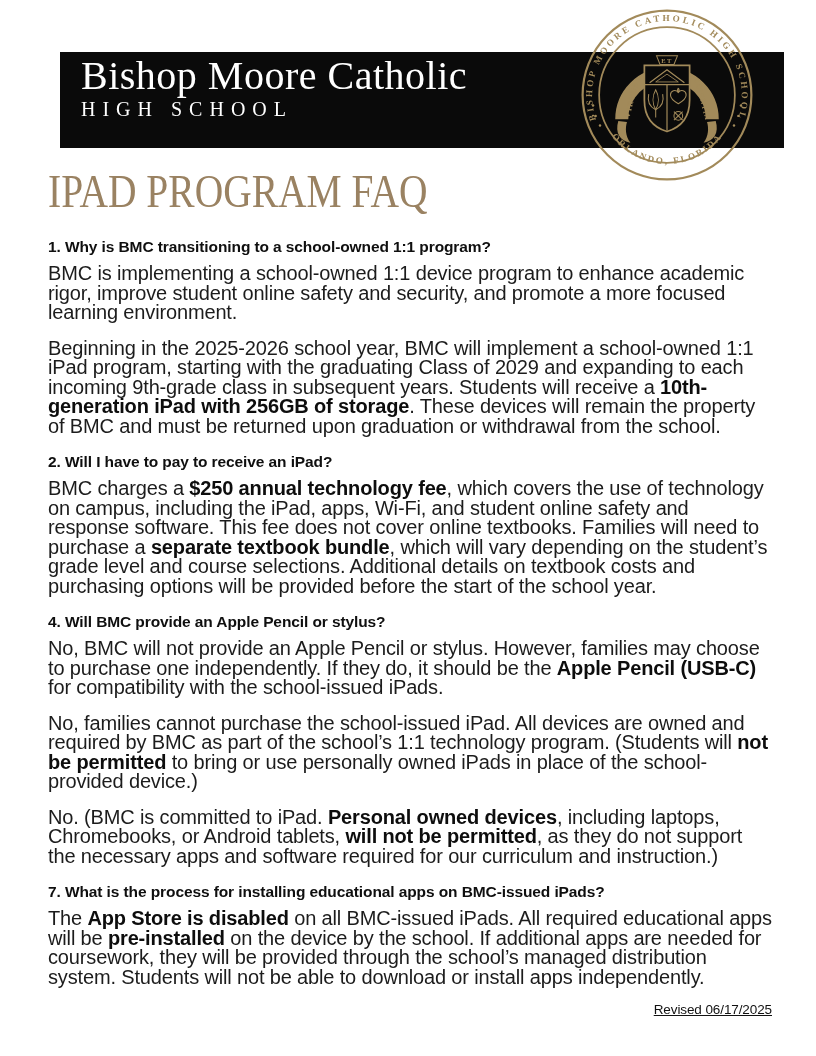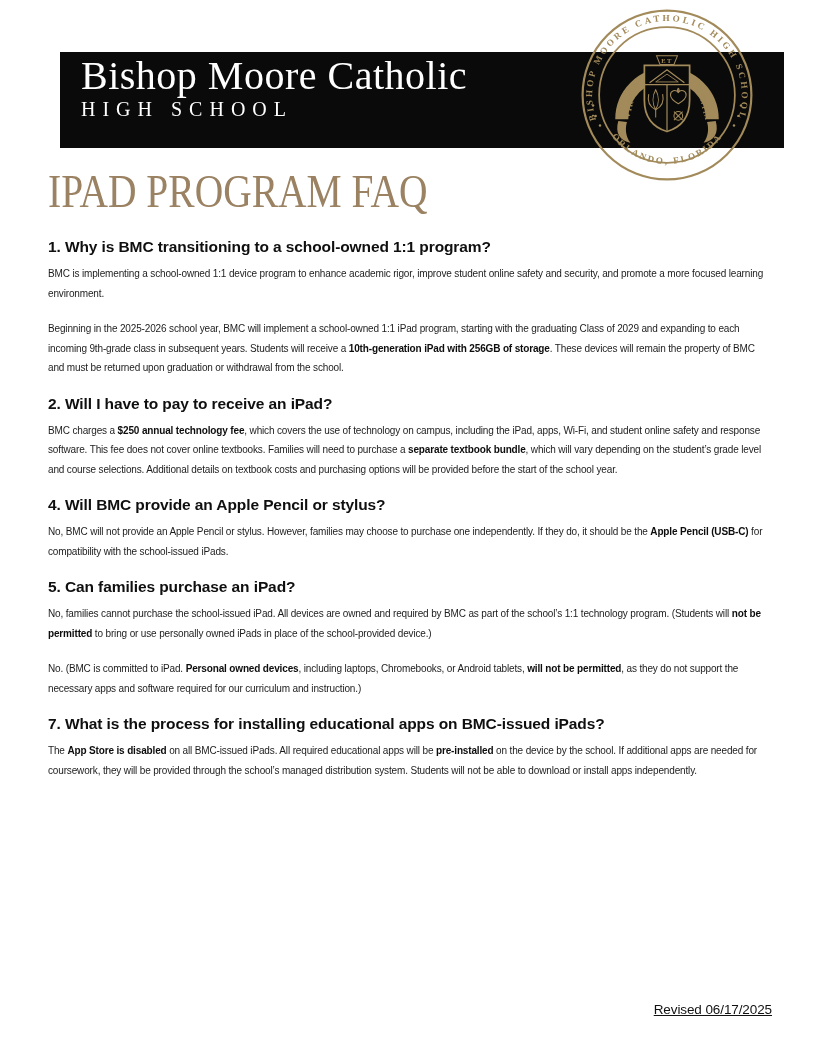--- a/index.html
+++ b/index.html
@@ -38,21 +38,21 @@
     letter-spacing:0px;transform:scaleX(.84);transform-origin:left top;
     white-space:nowrap;
   }
   .content{position:absolute;left:48px;top:237px;width:724px;}
   .faq-item{margin-bottom:16px;}
   .question{
     font-size:15.5px;line-height:20px;font-weight:bold;color:#0f0f0f;
     margin:0 0 7px 0;letter-spacing:-.1px;
   }
   .answer{
-    font-size:10px;line-height:19.5px;color:var(--ink);
+    font-size:20px;line-height:19.5px;color:var(--ink);
     letter-spacing:-.15px;margin:0;
   }
   .answer b{color:#0d0d0d;}
   .footer-note{
     position:absolute;right:44px;top:1002px;
     font-size:13.5px;color:#111;letter-spacing:-.1px;text-decoration:underline;
   }
 </style>
 </head>
 <body>
@@ -138,21 +138,20 @@
       </section>
       <section class="faq-item">
         <h2 class="question">2. Will I have to pay to receive an iPad?</h2>
         <p class="answer"><span>BMC charges a </span><b>$250 annual technology fee</b><span>, which covers the use of technology on campus, including the iPad, apps, Wi-Fi, and student online safety and response software. This fee does not cover online textbooks. Families will need to purchase a </span><b>separate textbook bundle</b><span>, which will vary depending on the student’s grade level and course selections. Additional details on textbook costs and purchasing options will be provided before the start of the school year.</span></p>
       </section>
       <section class="faq-item">
         <h2 class="question">4. Will BMC provide an Apple Pencil or stylus?</h2>
         <p class="answer"><span>No, BMC will not provide an Apple Pencil or stylus. However, families may choose to purchase one independently. If they do, it should be the </span><b>Apple Pencil (USB-C)</b><span> for compatibility with the school-issued iPads.</span></p>
       </section>
       <section class="faq-item">
-        <h2 class="question">5. Can families purchase an iPad?</h2>
         <p class="answer"><span>No, families cannot purchase the school-issued iPad. All devices are owned and required by BMC as part of the school’s 1:1 technology program. (Students will </span><b>not be permitted</b><span> to bring or use personally owned iPads in place of the school-provided device.)</span></p>
       </section>
       <section class="faq-item">
         <p class="answer"><span>No. (BMC is committed to iPad. </span><b>Personal owned devices</b><span>, including laptops, Chromebooks, or Android tablets, </span><b>will not be permitted</b><span>, as they do not support the necessary apps and software required for our curriculum and instruction.)</span></p>
       </section>
       <section class="faq-item">
         <h2 class="question">7. What is the process for installing educational apps on BMC-issued iPads?</h2>
         <p class="answer"><span>The </span><b>App Store is disabled</b><span> on all BMC-issued iPads. All required educational apps will be </span><b>pre-installed</b><span> on the device by the school. If additional apps are needed for coursework, they will be provided through the school’s managed distribution system. Students will not be able to download or install apps independently.</span></p>
       </section>
     </div>

